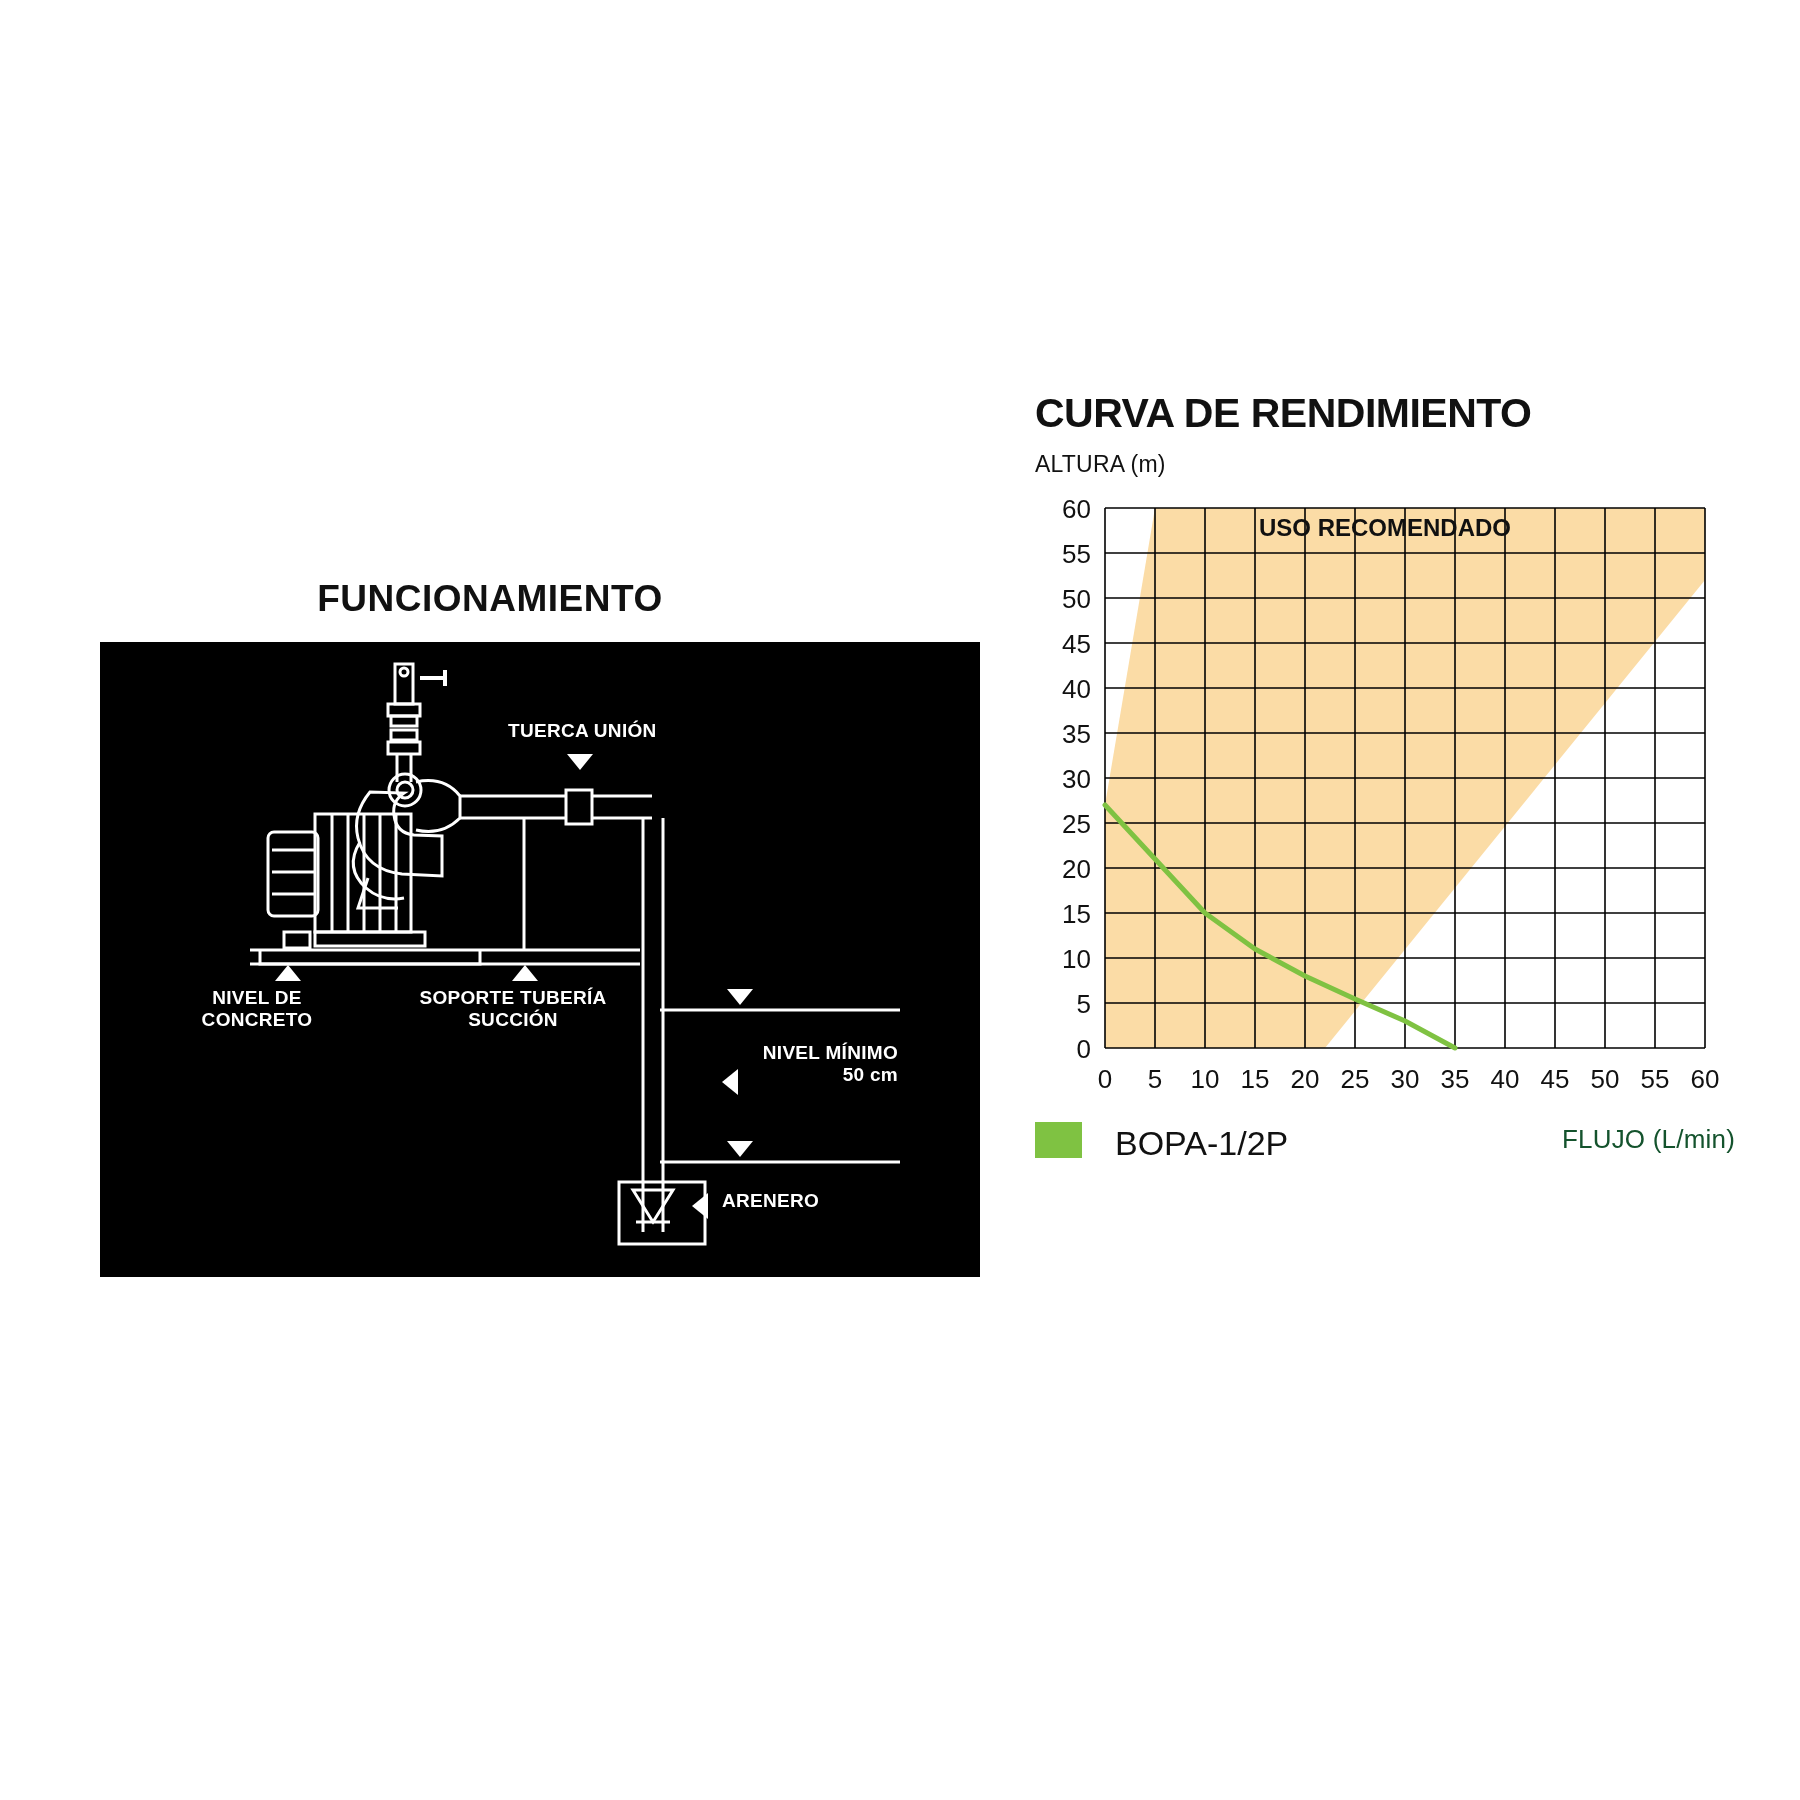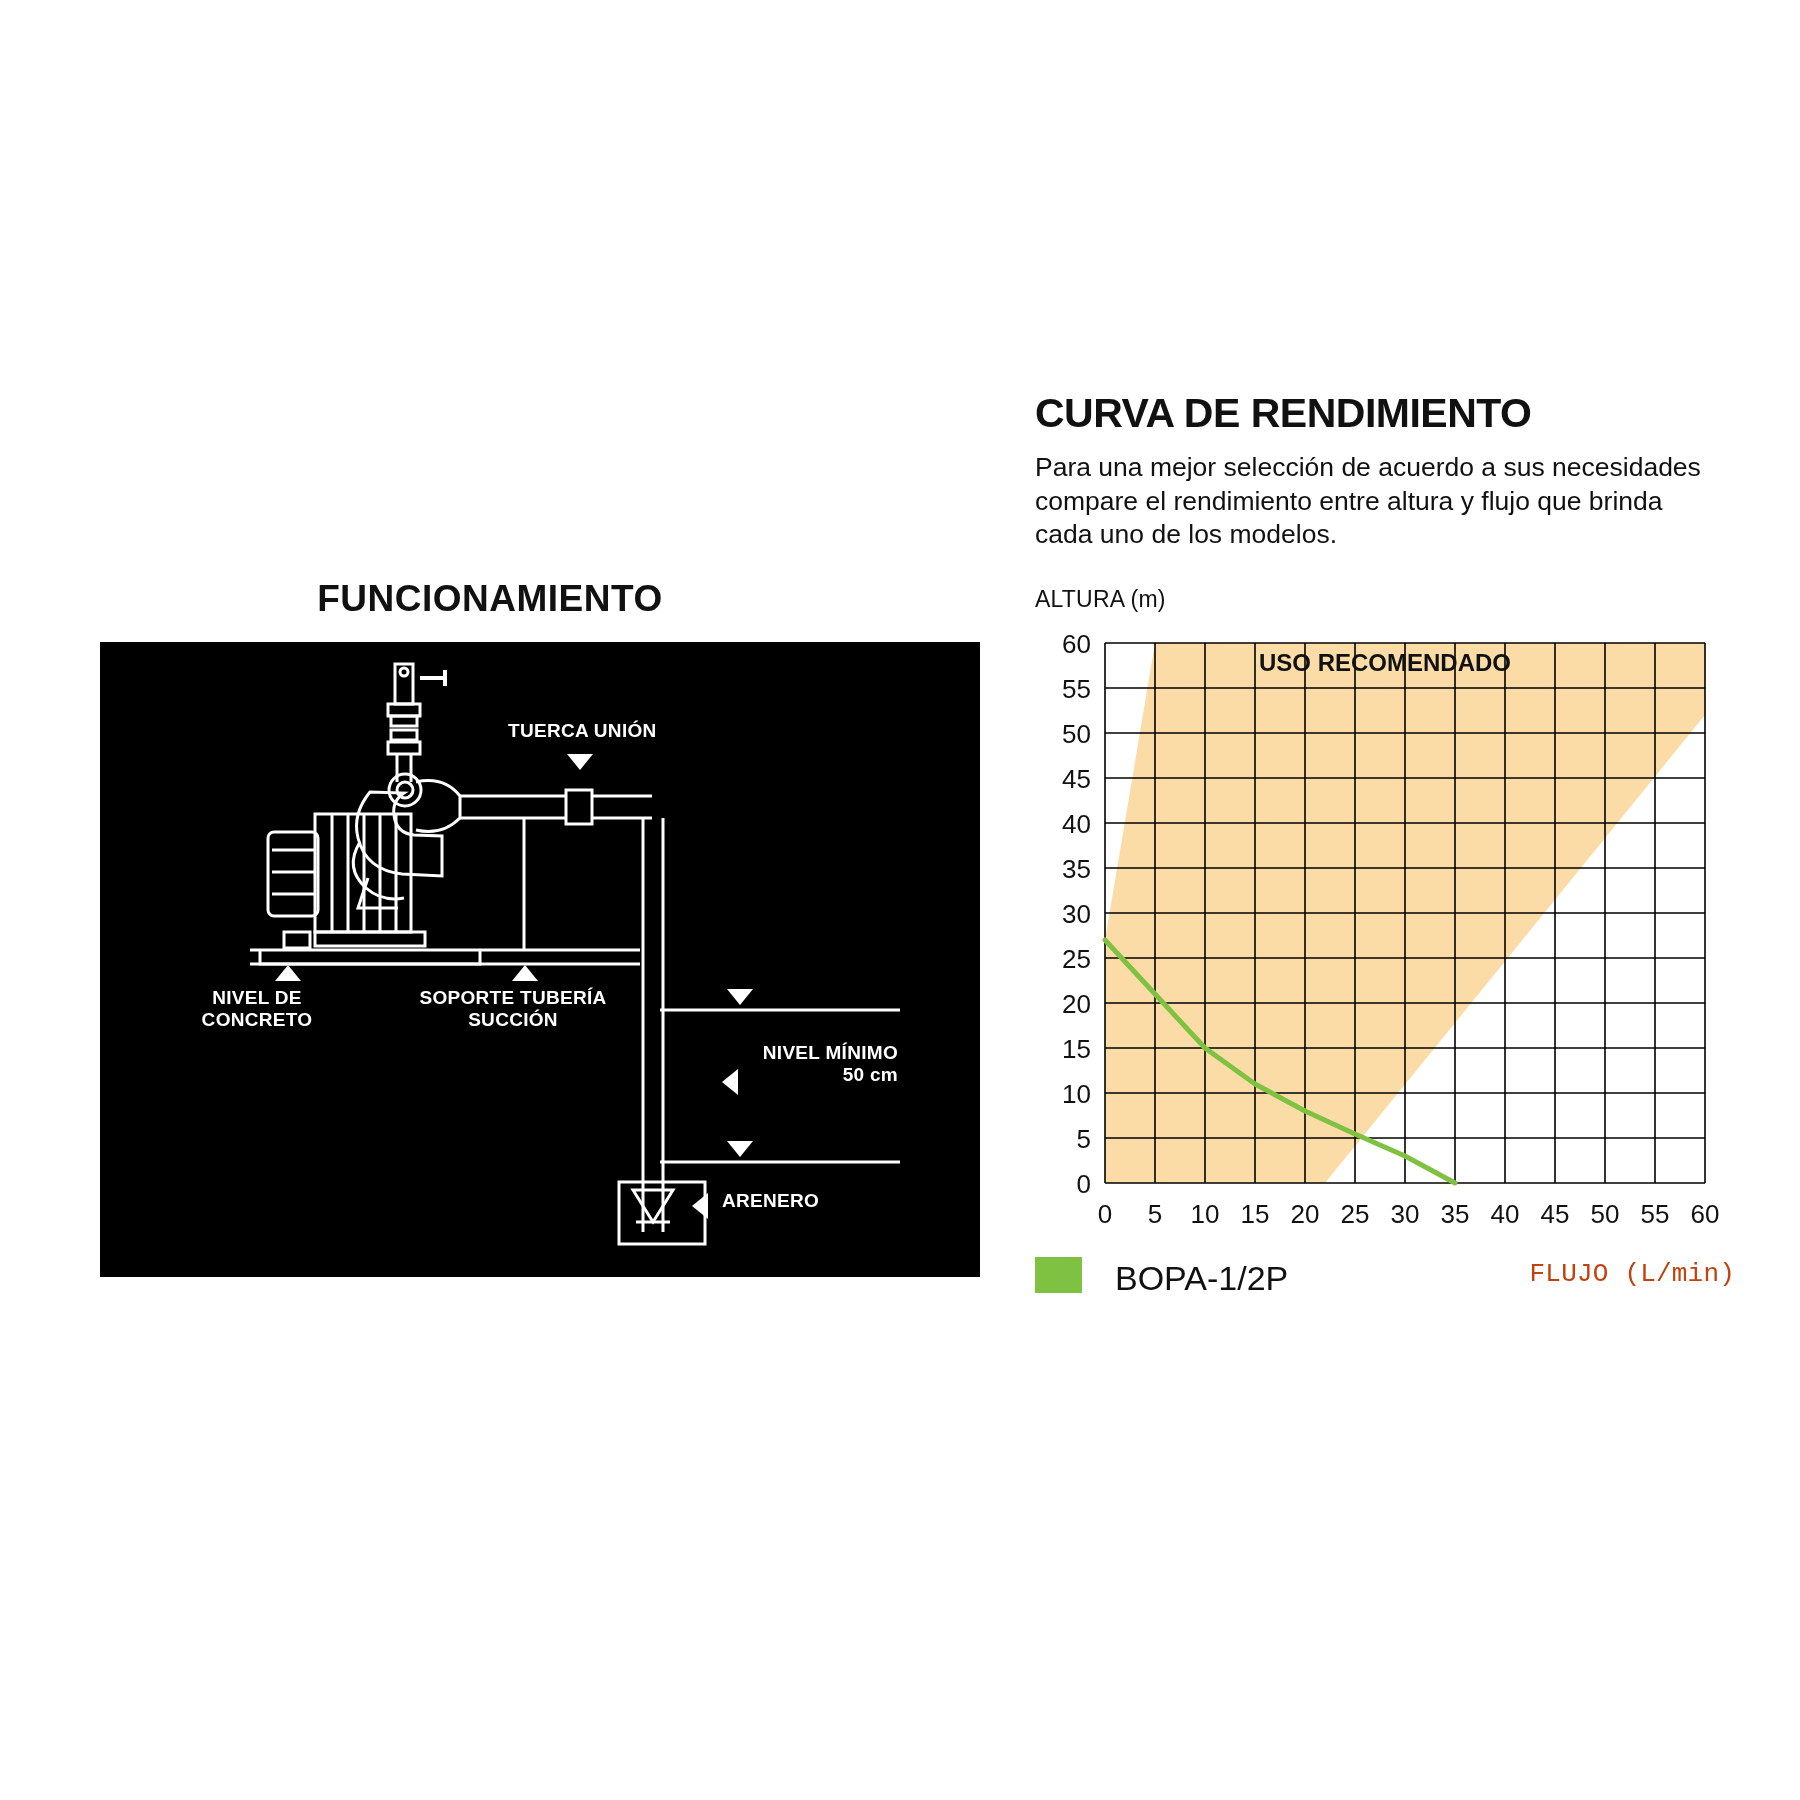--- a/index.html
+++ b/index.html
@@ -124,23 +124,22 @@
     left: 80px;
     top: 6px;
     font-size: 34px;
     color: #111;
   }
   #flujo-label {
     position: absolute;
     right: 0px;
     top: 6px;
     font-size: 26px;
-    color: #c2410c;
+    color: #14532d;
     letter-spacing: 0.2px;
-    font-family: Liberation Mono, monospace;
   }
 </style>
 </head>
 <body>
 
 <div id="left-panel">
   <div id="funcionamiento-title">FUNCIONAMIENTO</div>
 
   <div id="diagram-box">
     <svg width="880" height="635" viewBox="0 0 880 635">
@@ -219,21 +218,20 @@
     <div class="tri tri-down" style="left:627px; top:499px;"></div>
 
     
     <div class="tri tri-left" style="left:592px; top:551px;"></div>
     <div class="diag-label" style="left:622px; top:548px;">ARENERO</div>
   </div>
 </div>
 
 <div id="right-panel">
   <h1 id="curva-title">CURVA DE RENDIMIENTO</h1>
-  <p id="curva-sub">Para una mejor selección de acuerdo a sus necesidades compare el rendimiento entre altura y flujo que brinda cada uno de los modelos.</p>
   <div id="altura-label">ALTURA (m)</div>
 
   <div id="chart-area">
     <svg id="chart-svg" width="700" height="620" viewBox="0 0 700 620">
 
       <defs>
         <clipPath id="plotclip">
             <rect x="70" y="20" width="600" height="540"></rect>
           </clipPath>
       </defs>

